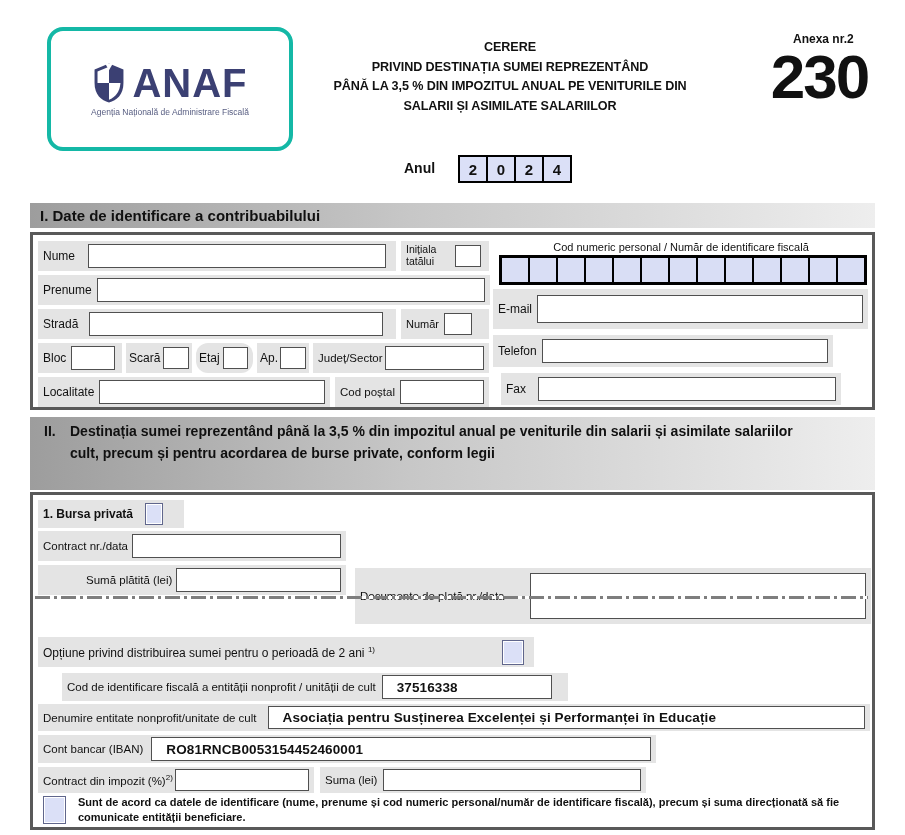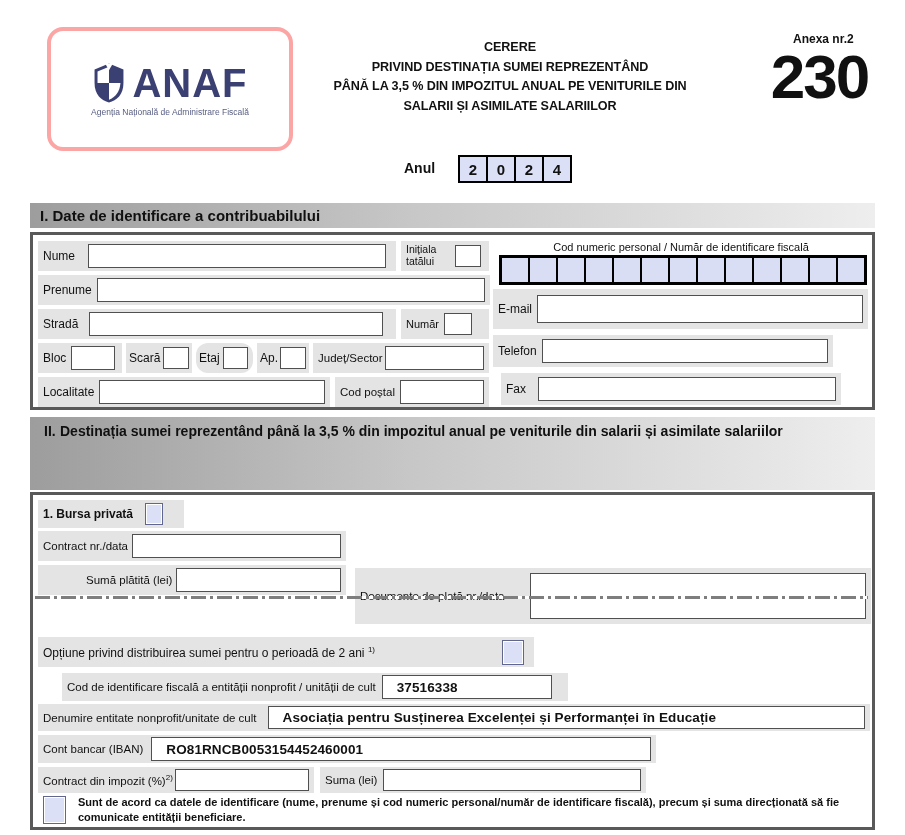--- a/index.html
+++ b/index.html
@@ -1,35 +1,35 @@
 <!DOCTYPE html>
 <html><head>
 <meta charset="utf-8">
 <style>
   html,body{margin:0;padding:0;background:#fff;}
   body{width:905px;height:835px;position:relative;font-family:"Liberation Sans",sans-serif;color:#111;overflow:hidden;}
   .abs{position:absolute;}
 
   
-  .logo-box{left:47px;top:27px;width:238px;height:116px;border:4px solid #fca5a5;border-radius:16px;display:flex;flex-direction:column;align-items:center;justify-content:center;background:#fff;}
+  .logo-box{left:47px;top:27px;width:238px;height:116px;border:4px solid #14b8a6;border-radius:16px;display:flex;flex-direction:column;align-items:center;justify-content:center;background:#fff;}
   .logo-row{display:flex;align-items:center;gap:6px;}
   .logo-text{font-size:40px;font-weight:800;color:#3b4073;letter-spacing:1px;line-height:1;}
   .logo-sub{font-size:8.5px;color:#585e82;margin-top:3px;}
   .form-title{left:295px;top:38px;width:430px;text-align:center;font-weight:bold;font-size:12.6px;line-height:1.55;letter-spacing:-0.1px;}
   .annex{left:793px;top:32px;font-size:12px;font-weight:600;}
   .form-number{left:752px;top:46px;width:135px;text-align:center;font-size:62px;font-weight:900;letter-spacing:-2px;line-height:1;}
   .year-label{left:404px;top:160px;font-size:14px;font-weight:bold;}
   .year-boxes{left:458px;top:155px;display:flex;}
   .year-cell{width:26px;height:24px;border:2px solid #000;margin-left:-2px;background:#dbe0f7;display:flex;align-items:center;justify-content:center;font-size:15px;font-weight:bold;}
   .year-cell:first-child{margin-left:0;}
 
   
   .band{left:30px;width:845px;background:linear-gradient(90deg,#9d9d9d 0%,#c7c7c7 45%,#eeeeee 100%);color:#101010;}
   .band1{top:203px;height:25px;font-size:15px;font-weight:bold;line-height:25px;padding-left:10px;box-sizing:border-box;}
-  .band2{top:417px;height:73px;font-size:14px;font-weight:bold;line-height:1.55;box-sizing:border-box;padding:4px 8px 0 4px;}
+  .band2{top:417px;height:73px;font-size:14px;font-weight:bold;line-height:1.55;box-sizing:border-box;padding:4px 8px 0 14px;}
   .band2 .numeral{position:absolute;left:14px;top:4px;}
   .band2 .lines{padding-left:26px;}
 
   
   .formbox{left:30px;width:845px;border:3px solid #595959;background:#fff;box-sizing:border-box;}
   .box1{top:232px;height:178px;}
   .box2{top:492px;height:338px;}
 
   
   .strip{position:absolute;background:#e4e4e4;display:flex;align-items:center;box-sizing:border-box;padding:0 5px;gap:5px;}
@@ -175,20 +175,21 @@
   <div class="strip" style="left:460px;top:138px;width:340px;height:32px;gap:12px;margin-left:8px;">
     <span class="lbl">Fax</span>
     <div class="input grow"></div>
   </div>
 </div>
 
 <div class="abs band band2">
   <span class="numeral">II.</span>
   <div class="lines">
     <div>Destinația sumei reprezentând până la 3,5 % din impozitul anual pe veniturile din salarii și asimilate salariilor</div>
+    <div>cult, precum și pentru acordarea de burse private, conform legii</div>
   </div>
 </div>
 
 <div class="abs formbox box2">
 
   <div class="strip" style="left:5px;top:5px;width:146px;height:28px;gap:12px;">
     <span class="lbl lbl-b">1. Bursa privată</span>
     <div class="checkbox cb-sm"></div>
   </div>
 

